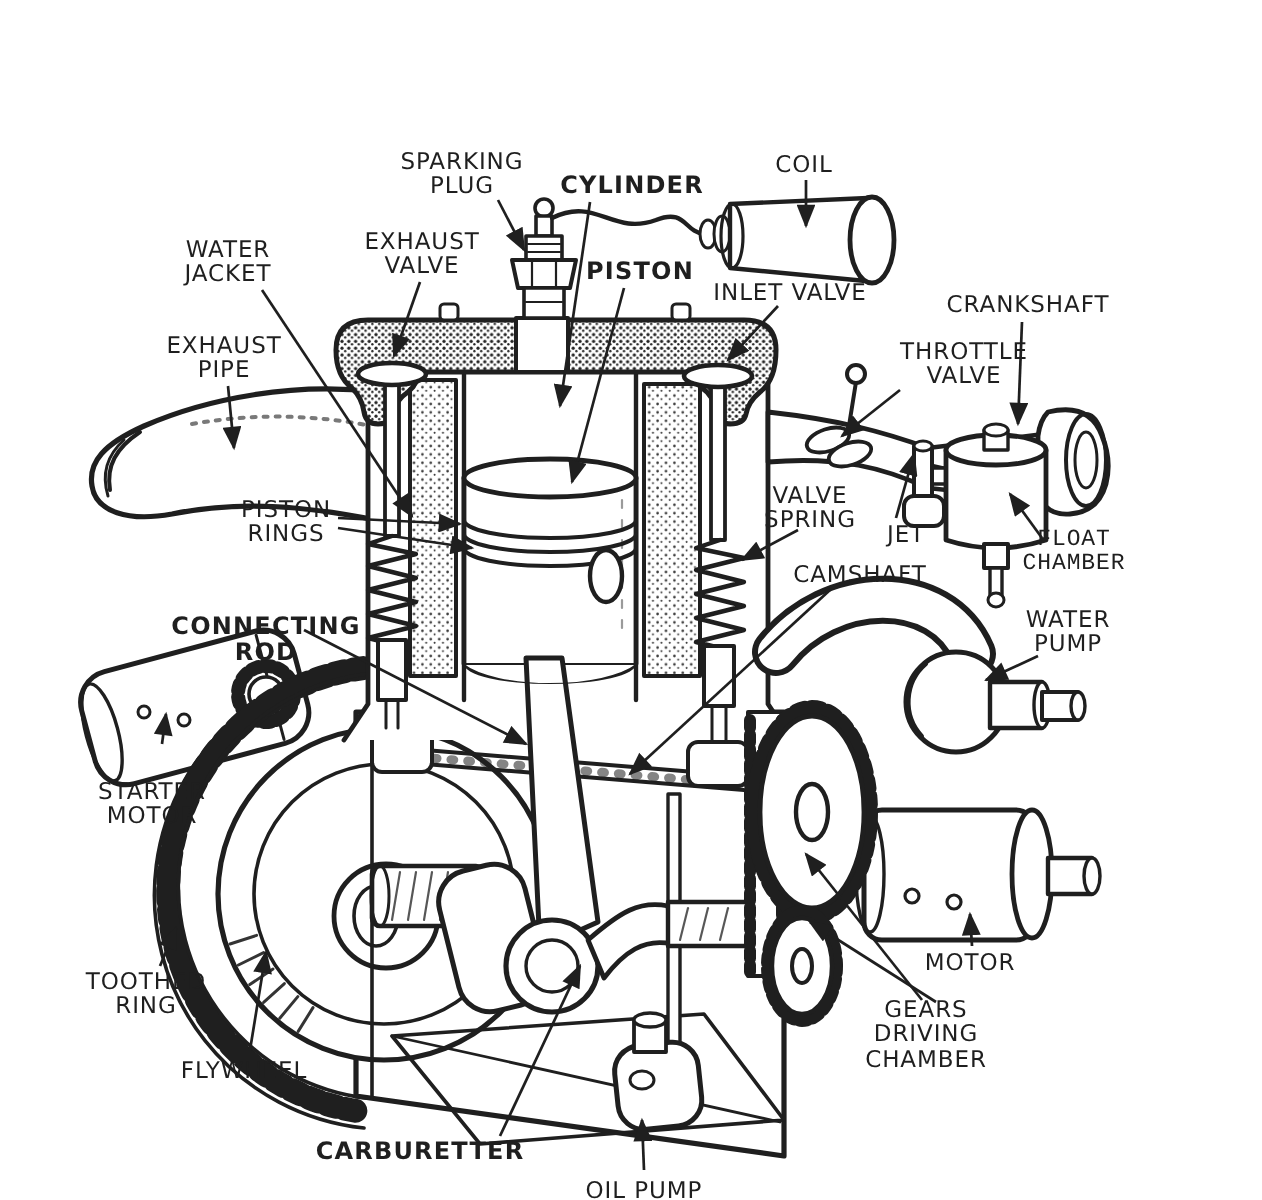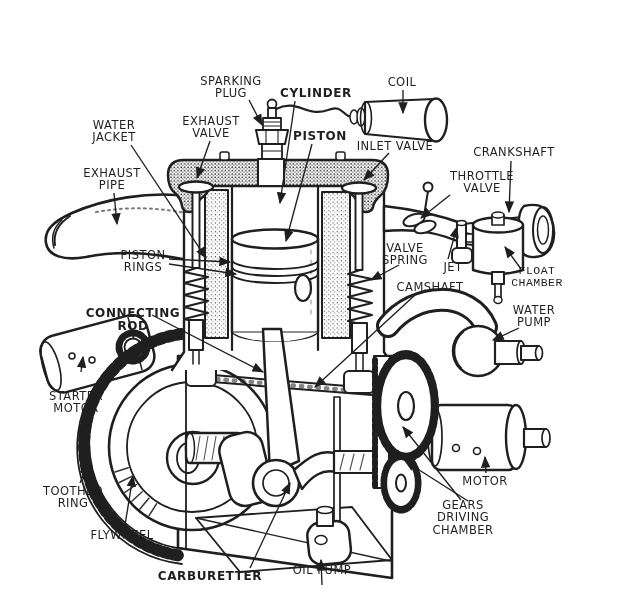--- a/index.html
+++ b/index.html
@@ -321,20 +321,20 @@
 ROD</div>
       <div class="lbl" style="left: 430px; top: 267px;">CAMSHAFT</div>
       <div class="lbl" style="left: 534px; top: 296px;">WATER
 PUMP</div>
       <div class="lbl" style="left: 76px; top: 382px;">STARTER
 MOTOR</div>
       <div class="lbl" style="left: 73px; top: 477px;">TOOTHED
 RING</div>
       <div class="lbl" style="left: 122px; top: 515px;">FLYWHEEL</div>
       <div class="lbl bold" style="left: 210px; top: 556px;">CARBURETTER</div>
-      <div class="lbl" style="left: 322px; top: 550px; text-align: right;">OIL PUMP</div>
+      <div class="lbl" style="left: 322px; top: 575px; text-align: right;">OIL PUMP</div>
       <div class="lbl" style="left: 463px; top: 497px;">GEARS
 DRIVING
 CHAMBER</div>
       <div class="lbl" style="left: 485px; top: 461px;">MOTOR</div>
     </div>
 
 </div>
 
 </body></html>

